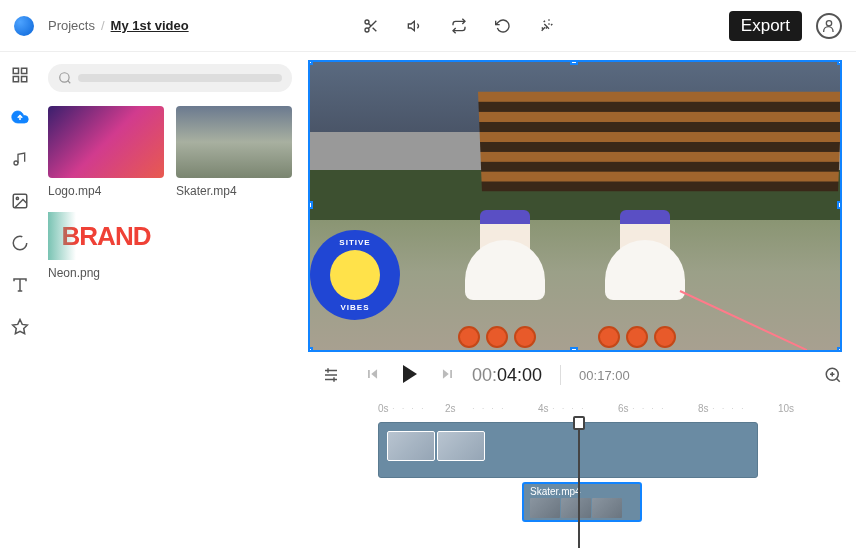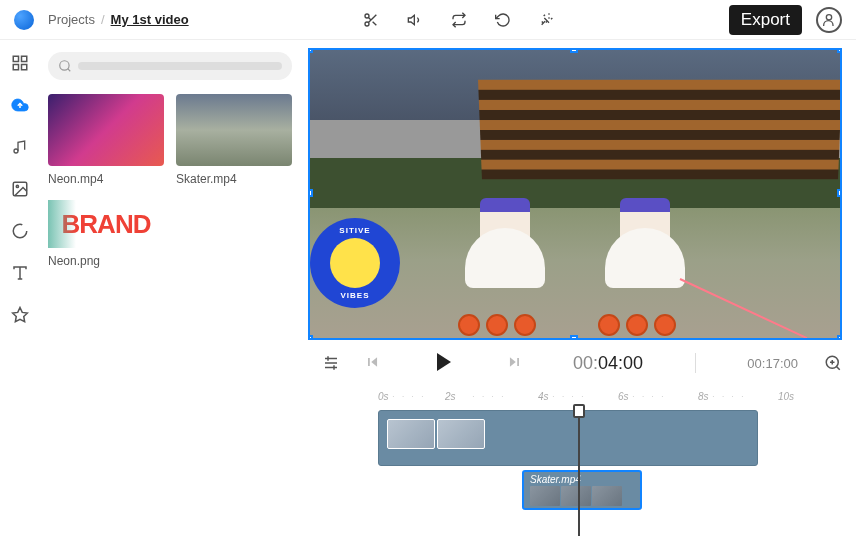--- a/index.html
+++ b/index.html
@@ -1,18 +1,18 @@
 <!DOCTYPE html>
 <html><head>
 <meta charset="utf-8">
 <style>
 * { box-sizing: border-box; margin: 0; padding: 0; }
 body { font-family: -apple-system, BlinkMacSystemFont, "Segoe UI", Arial, sans-serif; font-size: 13px; color: #333; background: #fff; width: 856px; height: 548px; overflow: hidden; }
 
-.topbar { height: 40px; display: flex; align-items: center; padding: 0 14px; border-bottom: 1px solid #eee; }
+.topbar { height: 52px; display: flex; align-items: center; padding: 0 14px; border-bottom: 1px solid #eee; }
 .logo { width: 20px; height: 20px; background: radial-gradient(circle at 30% 30%, #4da3ff, #0a65d8); border-radius: 50%; margin-right: 14px; }
 .crumb-link { color: #666; font-size: 13px; }
 .crumb-sep { color: #bbb; margin: 0 6px; }
 .crumb-current { font-weight: 600; color: #222; text-decoration: underline; }
 .tool-group { display: flex; gap: 28px; margin: 0 auto; align-items: center; }
 .top-icon { width: 16px; height: 16px; display:flex; align-items:center; justify-content:center; color:#444; cursor:pointer; }
 .export-btn { background: #1a1a1a; color: #fff; padding: 5px 12px; border-radius: 4px; font-size: 17px; font-weight: 500; margin-right: 14px; cursor:pointer; }
 .avatar { width: 26px; height: 26px; border: 2px solid #555; border-radius: 50%; display:flex; align-items:center; justify-content:center; cursor:pointer; }
 
 .main { display: flex; height: 508px; }
@@ -49,29 +49,29 @@
 .sock { position:absolute; top:-30px; left:30px; width:50px; height:40px; background:#f5ebe0; border-top:14px solid #5a4fc4; border-radius:6px 6px 0 0; }
 .wheel { position:absolute; bottom:-8px; width:22px; height:22px; background:#e85a2a; border-radius:50%; border:2px solid #c44818; }
 .lace { position:absolute; top:50px; left:90px; width:140px; height:2px; background:#ff7a8a; transform:rotate(25deg); transform-origin:left; }
 .sticker { position:absolute; left:0; bottom:30px; width:90px; height:90px; background:#2046d4; border-radius:50%; display:flex; align-items:center; justify-content:center; }
 .sticker-face { width:50px; height:50px; background:#ffe24a; border-radius:50%; position:relative; }
 .sticker-text { position:absolute; color:#fff; font-size:8px; font-weight:700; letter-spacing:1px; }
 .handle { position:absolute; width:8px; height:8px; background:#fff; border:2px solid #1184ff; }
 
 .timeline-ctl { height:46px; display:flex; align-items:center; padding:0 14px; gap:14px; }
 .ctl-left { width:30px; display:flex; justify-content:flex-start; }
-.ctl-center { flex:1; display:flex; align-items:center; justify-content:space-between; gap:18px; }
+.ctl-center { flex:1; display:flex; align-items:center; justify-content:flex-start; gap:18px; }
 .time-current { font-size:18px; font-weight:400; color:#888; font-variant-numeric:tabular-nums; }
 .time-current .tc-sec { color:#222; font-weight:500; }
 .time-sep { width:1px; height:20px; background:#ddd; }
 .time-total { font-size:13px; color:#888; }
 .ctl-right { width:30px; display:flex; justify-content:flex-end; }
 .play-btn { cursor:pointer; }
 
-.timeline { position:relative; height:150px; padding:0 14px 0 30px;font-style:italic; }
+.timeline { position:relative; height:150px; padding:0 14px 0 30px; }
 .ruler { height:20px; display:flex; align-items:center; font-size:10px; color:#aaa; position:relative; margin-left:40px; }
 .ruler span { position:absolute; }
 .ruler .dots { position:absolute; color:#ccc; font-size:8px; letter-spacing:7px; }
 .tracks { position:relative; margin-left:40px; }
 .track1 { position:absolute; top:4px; left:0; width:380px; height:56px; background:#6a8ba3; border-radius:3px; padding:4px 8px; color:#fff; font-size:11px; border:1px solid #5a7a90; }
 .track1-thumbs { display:flex; gap:2px; margin-top:4px; }
 .mini-thumb { width:48px; height:30px; background:linear-gradient(135deg,#b8c4d0,#95a5b5); border-radius:2px; border:1px solid #fff; }
 .track2 { position:absolute; top:64px; left:144px; width:120px; height:40px; background:#6a8ba3; border:2px solid #1184ff; border-radius:3px; padding:2px 6px; color:#fff; font-size:10px; }
 .track2-thumbs { display:flex; gap:1px; margin-top:1px; }
 .mini-thumb2 { width:30px; height:20px; background:linear-gradient(135deg,#8a95a0,#6a7580); border-radius:1px; }
@@ -186,21 +186,21 @@
     <div class="search">
       <svg width="14" height="14" viewBox="0 0 24 24" fill="none" stroke="#999" stroke-width="2">
           <circle cx="11" cy="11" r="8"></circle>
           <line x1="21" y1="21" x2="16.65" y2="16.65"></line>
         </svg>
       <div class="search-bar"></div>
     </div>
     <div class="media-grid">
       <div class="media-item">
         <div class="thumb thumb-neon"></div>
-        <div class="media-label">Neon.mp4</div>
+        <div class="media-label">Logo.mp4</div>
       </div>
       <div class="media-item">
         <div class="thumb thumb-skater"></div>
         <div class="media-label">Skater.mp4</div>
       </div>
     </div>
     <div class="logo-item">
       <div class="logo-thumb">
         <div class="brand-gradient"></div>
         <span class="brand-text">BRAND</span>

